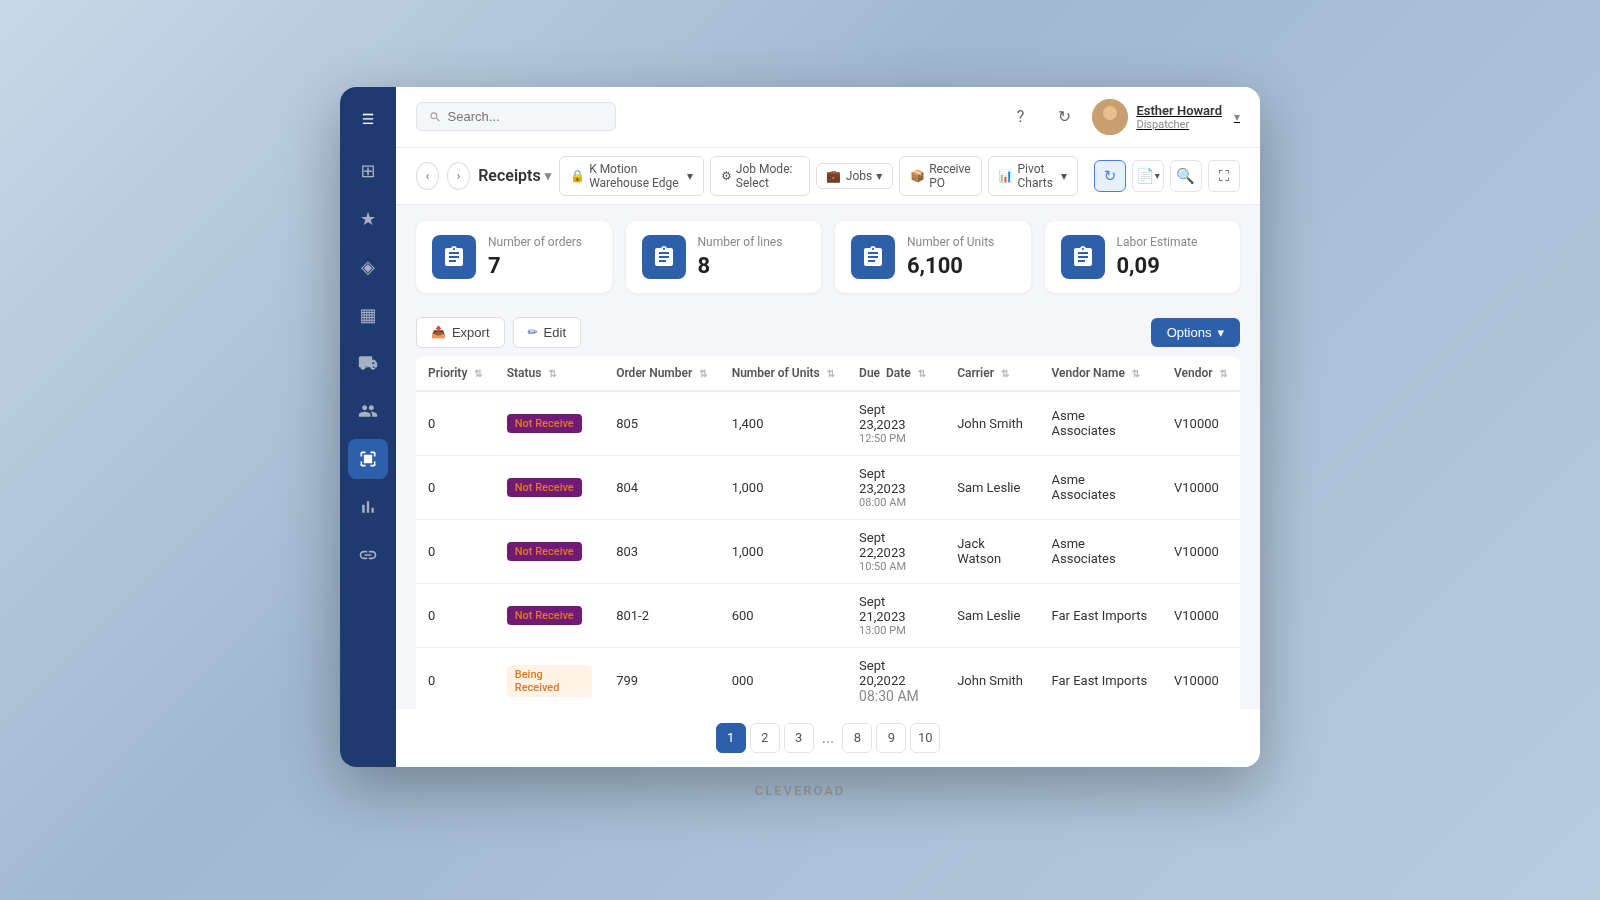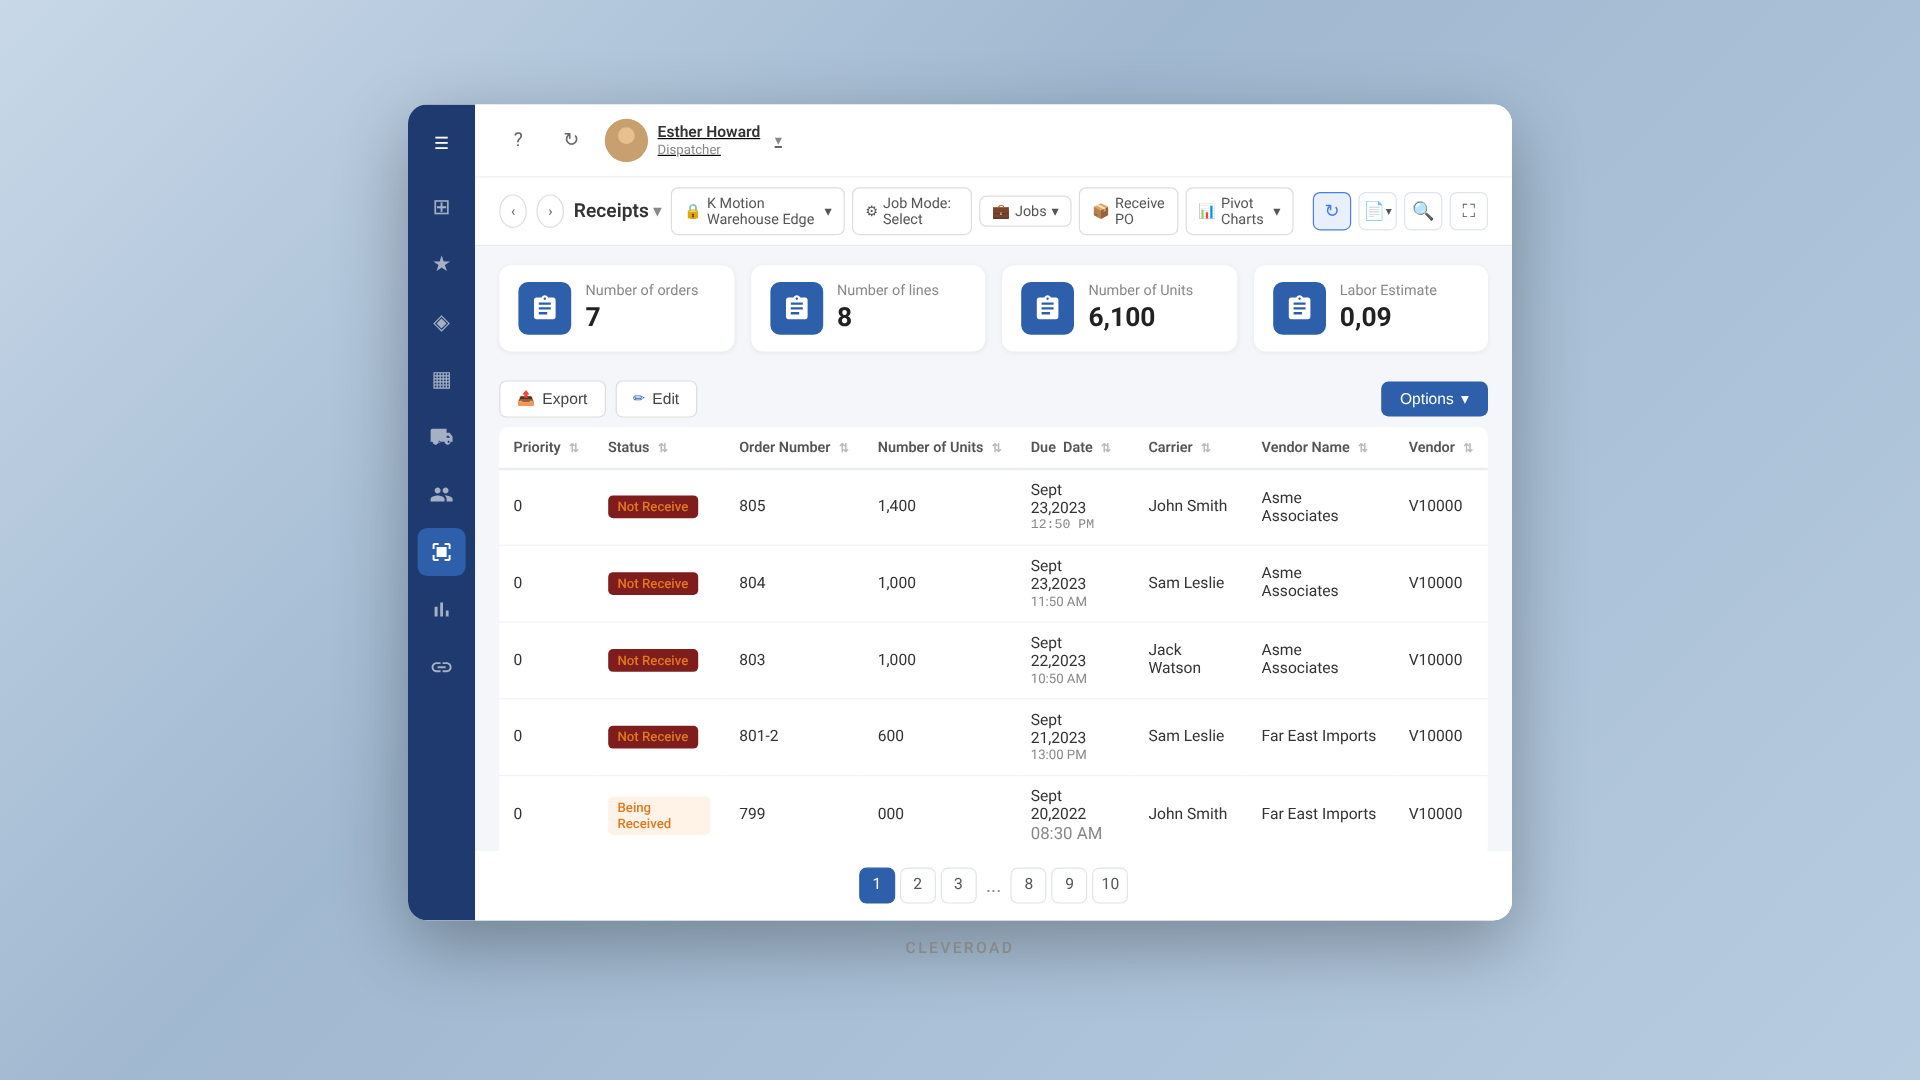--- a/index.html
+++ b/index.html
@@ -284,21 +284,21 @@
     tbody tr { border-bottom: 1px solid #f0f2f5; }
     tbody td { padding: 10px 12px; color: #333; }
     .status-badge {
       display: inline-block;
       padding: 3px 8px;
       border-radius: 4px;
       font-size: 11px;
       font-weight: 500;
     }
     .status-not-receive {
-      background: #7f1d1d;
+      background: #701a75;
       color: #e07820;
     }
     .status-being-received {
       background: #fff3e8;
       color: #e07820;
     }
     
     .pagination {
       display: flex;
       align-items: center;
@@ -370,20 +370,26 @@
     <div class="sidebar-item">
       <svg width="20" height="20" viewBox="0 0 24 24" fill="rgba(255,255,255,0.6)">
         <path d="M3.9 12c0-1.71 1.39-3.1 3.1-3.1h4V7H7c-2.76 0-5 2.24-5 5s2.24 5 5 5h4v-1.9H7c-1.71 0-3.1-1.39-3.1-3.1zM8 13h8v-2H8v2zm9-6h-4v1.9h4c1.71 0 3.1 1.39 3.1 3.1s-1.39 3.1-3.1 3.1h-4V17h4c2.76 0 5-2.24 5-5s-2.24-5-5-5z"></path>
       </svg>
     </div>
   </div>
 
   <div class="main-content">
 
     <div class="header">
+      <div class="search-box">
+        <svg width="14" height="14" viewBox="0 0 24 24" fill="#999">
+          <path d="M15.5 14h-.79l-.28-.27A6.471 6.471 0 0 0 16 9.5 6.5 6.5 0 1 0 9.5 16c1.61 0 3.09-.59 4.23-1.57l.27.28v.79l5 4.99L20.49 19l-4.99-5zm-6 0C7.01 14 5 11.99 5 9.5S7.01 5 9.5 5 14 7.01 14 9.5 11.99 14 9.5 14z"></path>
+        </svg>
+        <input type="text" placeholder="Search..." style="">
+      </div>
       <div class="header-right">
         <div class="header-icon">?</div>
         <div class="header-icon">↻</div>
         <div class="user-profile">
           <div class="user-avatar">
             <svg width="36" height="36" viewBox="0 0 36 36">
               <circle cx="18" cy="18" r="18" fill="#c8a070"></circle>
               <circle cx="18" cy="14" r="7" fill="#e8c090"></circle>
               <ellipse cx="18" cy="32" rx="12" ry="8" fill="#c8a070"></ellipse>
             </svg>
@@ -519,34 +525,34 @@
           </tr>
         </thead>
         <tbody id="table-body">
         <tr>
       <td>0</td>
       <td><span class="status-badge status-not-receive">Not Receive</span></td>
       <td>805</td>
       <td>1,400</td>
       <td>
                 <div>Sept 23,2023</div>
-                <div style="font-size:11px;color:#888;font-family:Liberation Mono, monospace;">12:50 PM</div>
+                <div style="font-size:11px;color:#888;">12:50 PM</div>
               </td>
       <td>John Smith</td>
       <td>Asme Associates</td>
       <td>V10000</td>
     </tr>
             <tr>
       <td>0</td>
       <td><span class="status-badge status-not-receive">Not Receive</span></td>
       <td>804</td>
       <td>1,000</td>
       <td>
                 <div>Sept 23,2023</div>
-                <div style="font-size:11px;color:#888;">11:50 AM</div>
+                <div style="font-size:11px;color:#888;">08:00 AM</div>
               </td>
       <td>Sam Leslie</td>
       <td>Asme Associates</td>
       <td>V10000</td>
     </tr>
             <tr>
       <td>0</td>
       <td><span class="status-badge status-not-receive">Not Receive</span></td>
       <td>803</td>
       <td>1,000</td>

